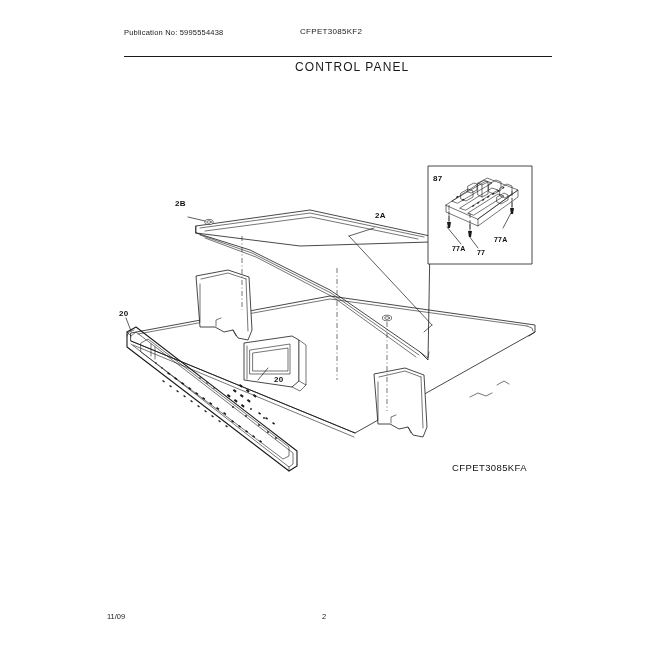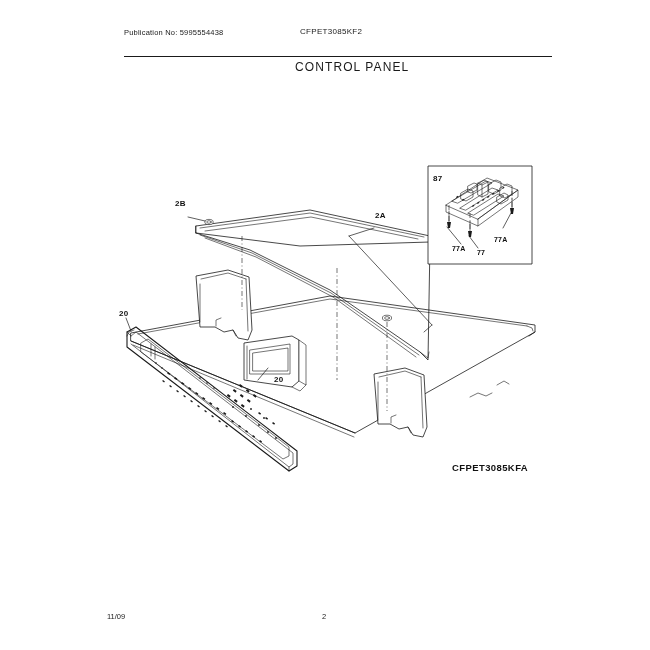--- a/index.html
+++ b/index.html
@@ -90,21 +90,21 @@
   }
   #drawing svg {
     display: block;
   }
 
   .model-tag {
     position: absolute;
     left: 452px;
     top: 462px;
     font-size: 9.5px;
-    font-weight: bold;
+    font-weight: normal;
     letter-spacing: 0.4px;
     color: #111111;
     white-space: nowrap;
     text-align: center;
   }
 
   
   .callout {
     position: absolute;
     font-size: 8px;

